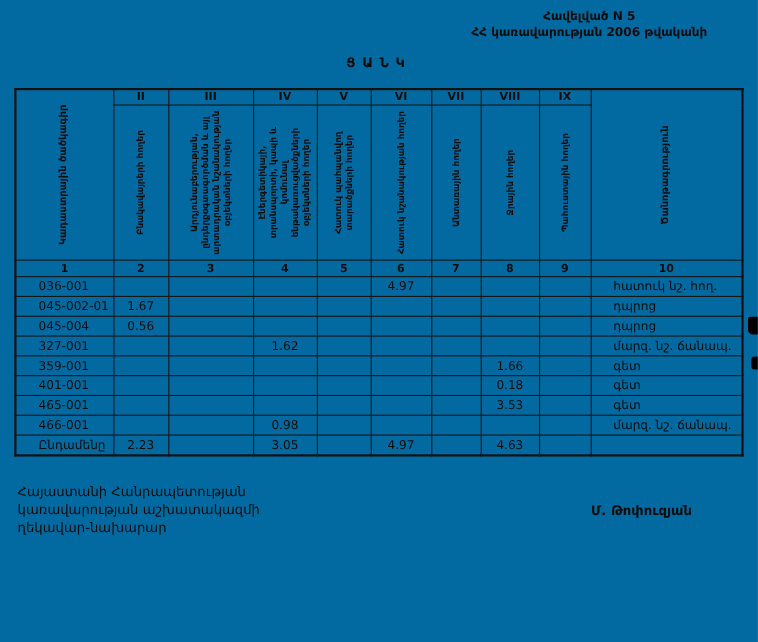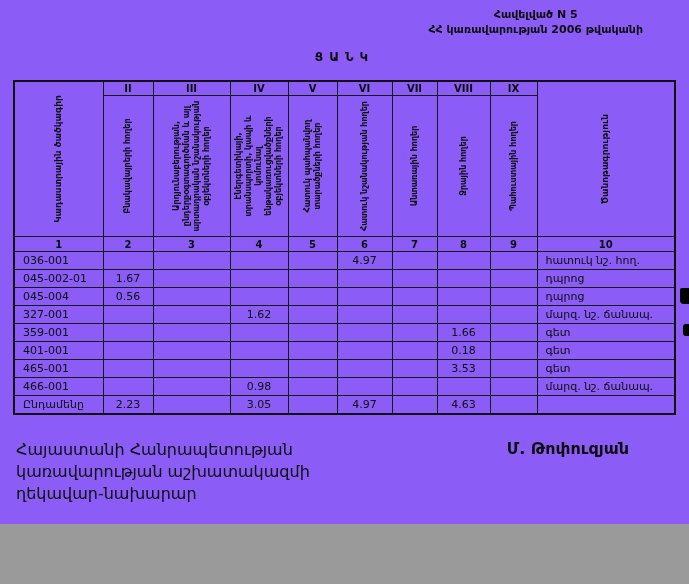--- a/index.html
+++ b/index.html
@@ -1,18 +1,18 @@
 <!DOCTYPE html>
 <html><head>
 <meta charset="utf-8">
 <style>
   * { margin:0; padding:0; box-sizing:border-box; }
   html,body { background:#9a9a9a; }
   .page {
-    width:689px; height:524px; background:#8b5cf6; color:#0d0d0d;
+    width:689px; height:584px; background:#0369a1; color:#0d0d0d;
     font-family:"DejaVu Sans", sans-serif; position:relative; overflow:hidden;
     padding-top:8px; margin:0 auto;
   }
   .top-right {
     width:-moz-fit-content; width:fit-content;
     margin-left:auto; margin-right:46px;
     text-align:center; font-size:11px; font-weight:bold; line-height:1.35;
   }
   .doc-title {
     text-align:center; font-weight:bold; font-size:12px;
@@ -36,24 +36,24 @@
     transform:translate(-50%,-50%) rotate(-90deg);
     width:132px; font-size:8px; font-weight:bold;
     line-height:1.25; text-align:center; white-space:normal;
   }
   .vtext.tall { width:148px; font-size:9px; }
   .num-row td { height:15px; text-align:center; font-weight:bold; font-size:10px; }
   tbody.data td {
     height:18px; font-size:11px; text-align:center; padding:0 2px;
     white-space:nowrap;
   }
-  tbody.data td.left { text-align:left; padding-left:8px; }
+  tbody.data td.left { text-align:left; padding-left:20px; }
   .footer {
-    display:flex; justify-content:space-between; align-items:flex-start;
-    margin:24px 60px 0 16px; font-size:16px;
+    display:flex; justify-content:space-between; align-items:center;
+    margin:24px 60px 0 16px; font-size:12px;
   }
   .footer-left { line-height:1.4; }
   .signature { white-space:nowrap;font-weight:bold; }
   .artifact { position:absolute; right:0; background:#000; }
   .a1 { top:288px; width:9px; height:16px; border-radius:2px 0 0 4px; }
   .a2 { top:324px; width:6px; height:12px; border-radius:3px 0 0 3px; }
 </style>
 </head>
 <body>
 

